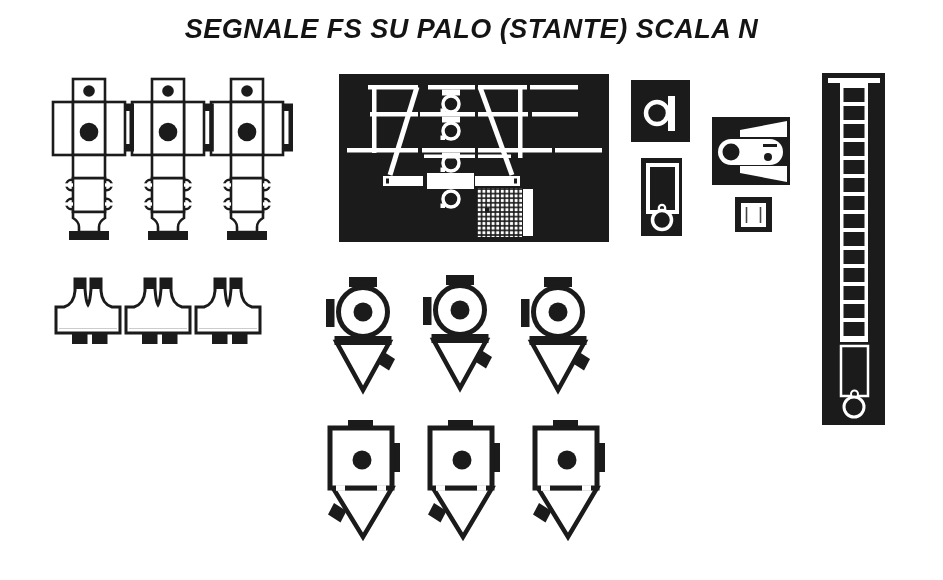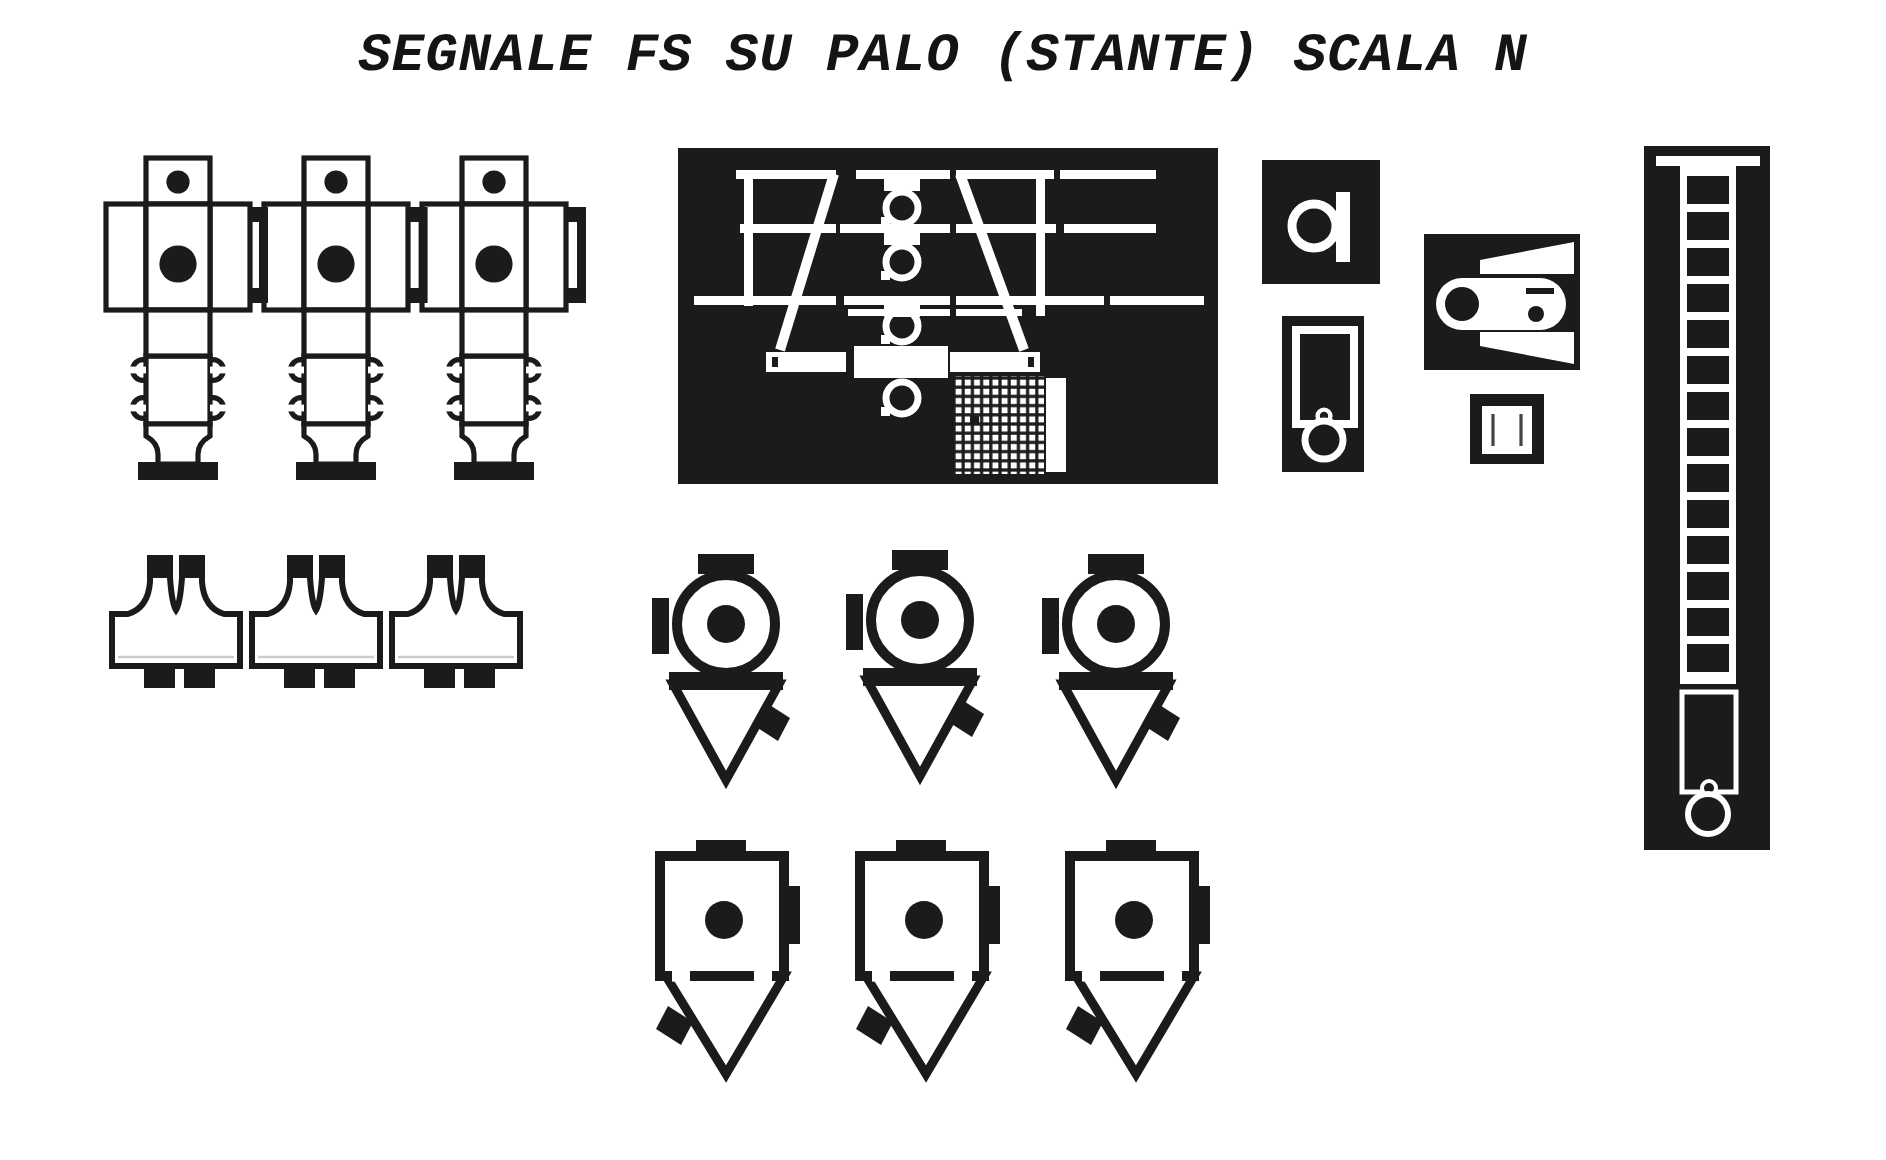--- a/index.html
+++ b/index.html
@@ -1,17 +1,17 @@
 <!DOCTYPE html>
 <html><head>
 <meta charset="utf-8">
 <style>
   html,body{margin:0;padding:0;background:#ffffff;}
   .sheet{position:relative;width:943px;height:580px;background:#ffffff;overflow:hidden;
-         font-family:Liberation Mono, monospace;}
+         font-family:Liberation Sans, sans-serif;}
   .title{position:absolute;top:14px;left:0;width:100%;text-align:center;
          font-size:27px;font-weight:bold;font-style:italic;color:#141414;letter-spacing:.5px;}
   svg{position:absolute;left:0;top:0;}
   
   .k{fill:#1b1b1b;}                                   
   .w{fill:#ffffff;}                                   
   .o {fill:#ffffff;stroke:#1b1b1b;stroke-width:2.6;}  
   .o2{fill:#ffffff;stroke:#1b1b1b;stroke-width:3;}
   .o3{fill:#ffffff;stroke:#1b1b1b;stroke-width:4.5;stroke-linejoin:miter;}
   .o4{fill:#ffffff;stroke:#1b1b1b;stroke-width:5;}

